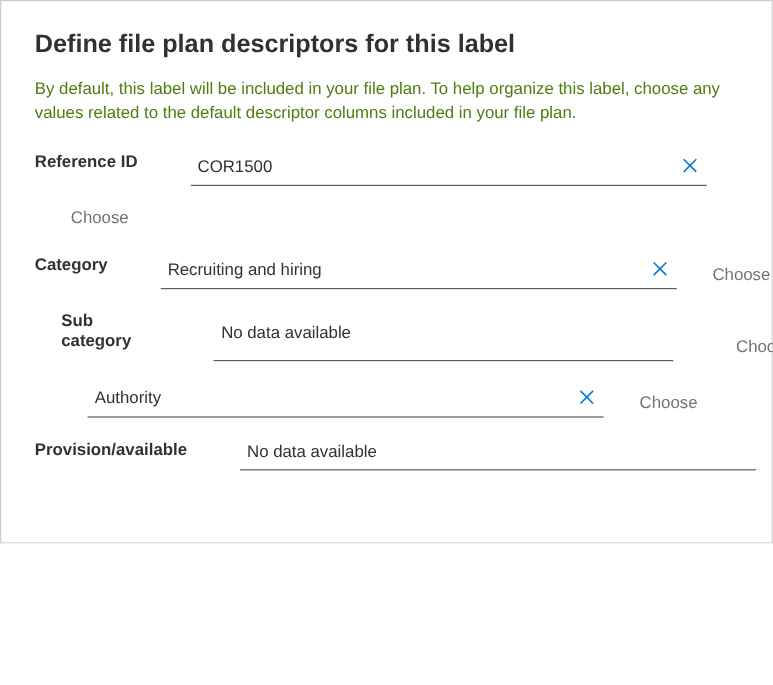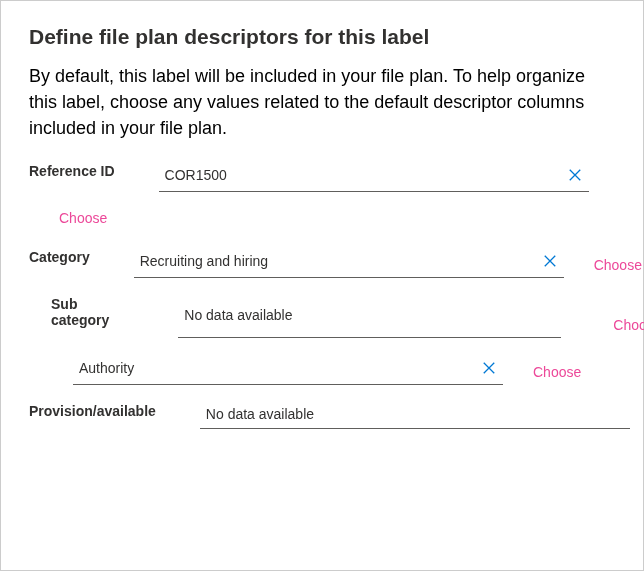--- a/index.html
+++ b/index.html
@@ -7,33 +7,33 @@
       margin: 0;
       padding: 0;
     }
     body {
       font-family: 'Segoe UI', Tahoma, Geneva, sans-serif;
       background: #fff;
       padding: 0;
     }
     .container {
       width: 644px;
-      height: 571px;
+      height: 453px;
       border: 1px solid #ccc;
       padding: 24px 28px;
     }
     .title {
       font-size: 21px;
       font-weight: 600;
       color: #323130;
       margin-bottom: 14px;
     }
     .description {
-      font-size: 18px;
-      color: #000000;
+      font-size: 14px;
+      color: #4d7c0f;
       line-height: 1.45;
       margin-bottom: 22px;
     }
     .field-row {
       display: flex;
       align-items: flex-end;
       margin-bottom: 18px;
     }
     .field-block {
       display: flex;
@@ -72,21 +72,21 @@
       color: #0078d4;
     }
     .clear-btn svg {
       width: 14px;
       height: 14px;
       stroke: #0078d4;
       stroke-width: 1.5;
     }
     .choose-link {
       font-size: 14px;
-      color: #ec4899;
+      color: #737373;
       margin-left: 30px;
       margin-bottom: 5px;
       cursor: pointer;
     }
     .indent {
       margin-left: 22px;
     }
     .indent .input-wrap {
       width: 408px;
     }

